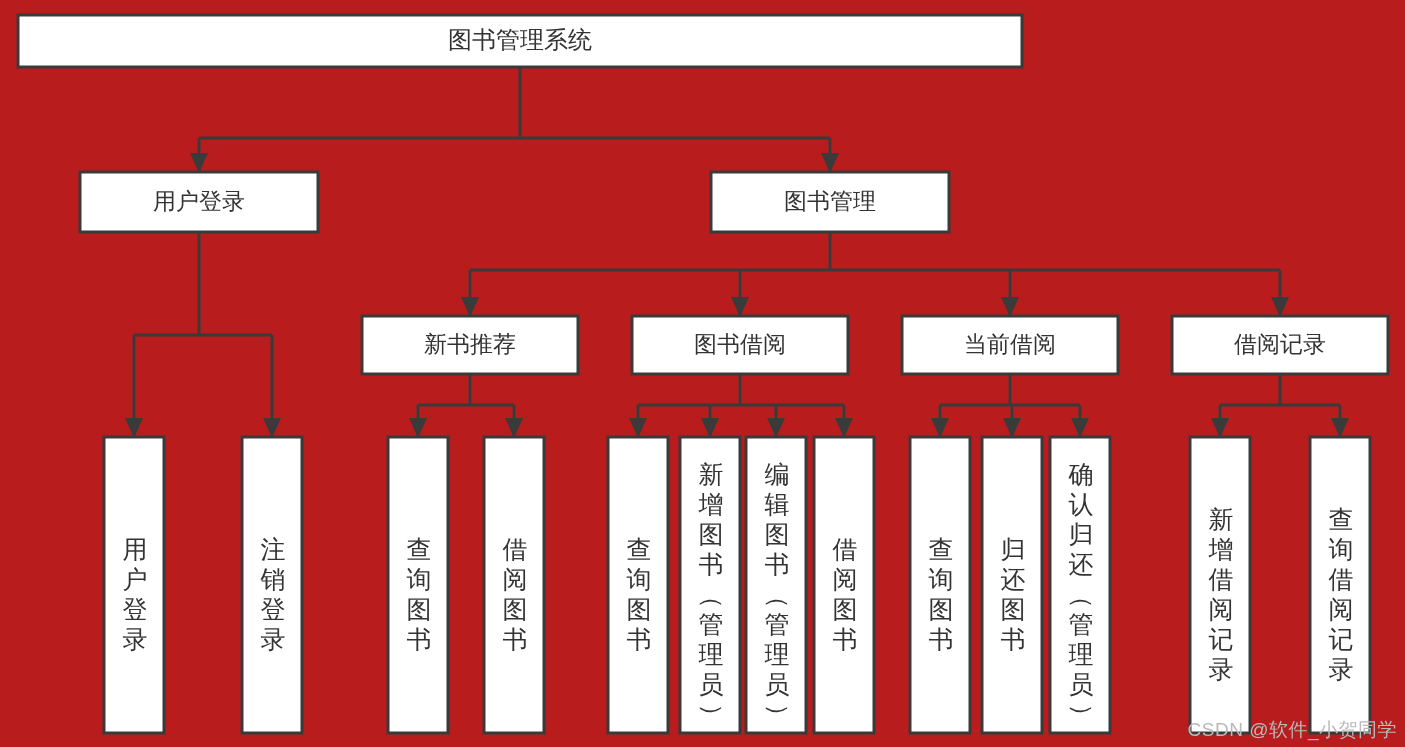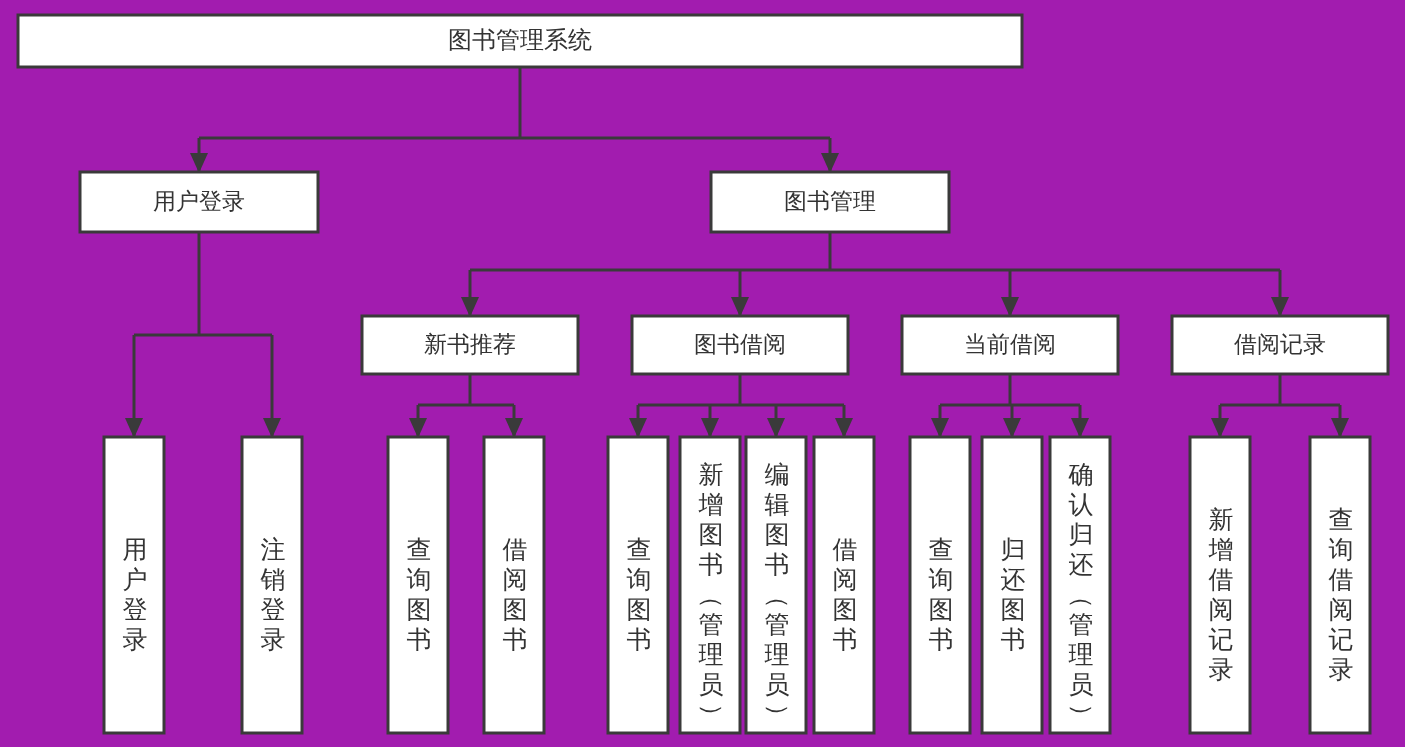--- a/index.html
+++ b/index.html
@@ -11,21 +11,21 @@
   body {
     width: 1405px;
     height: 747px;
     font-family: "Liberation Sans", "DejaVu Sans", sans-serif;
     overflow: hidden;
   }
   #diagram-root {
     position: relative;
     width: 1405px;
     height: 747px;
-    background: #a21caf;
+    background: #b91c1c;
   }
   svg#tree-svg {
     position: absolute;
     left: 0;
     top: 0;
     width: 1405px;
     height: 747px;
     display: block;
   }
   .node-box {
@@ -267,14 +267,15 @@
           <text x="1341" y="521" class="leaf-label">查</text>
           <text x="1341" y="551" class="leaf-label">询</text>
           <text x="1341" y="581" class="leaf-label">借</text>
           <text x="1341" y="611" class="leaf-label">阅</text>
           <text x="1341" y="641" class="leaf-label">记</text>
           <text x="1341" y="671" class="leaf-label">录</text>
         </g>
       </g>
   </svg>
 
+  <div class="watermark">CSDN @软件_小贺同学</div>
 
 </div>
 
 </body></html>

